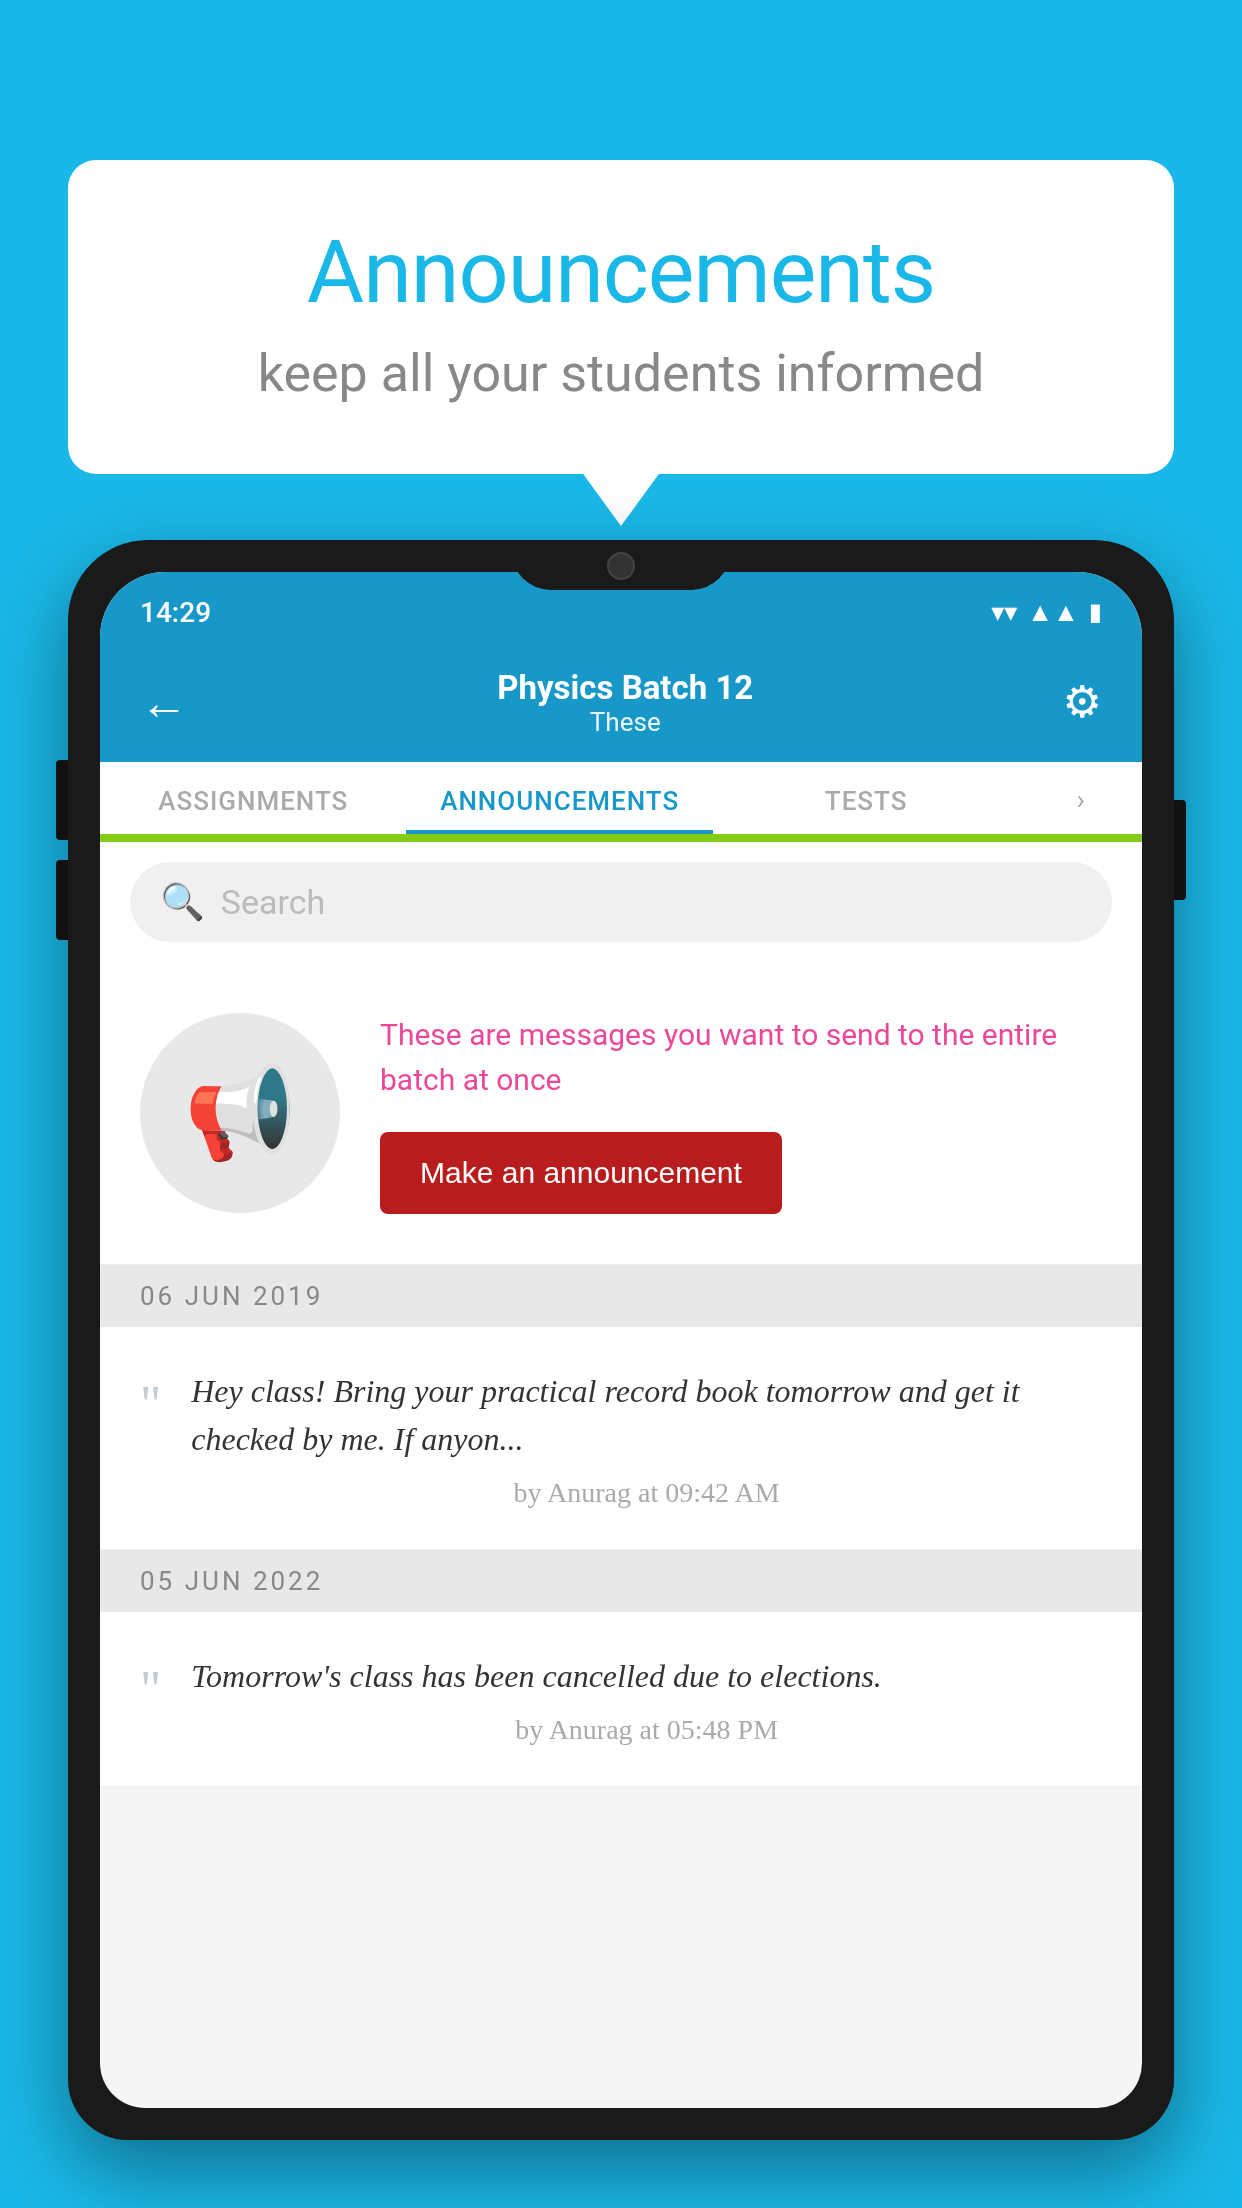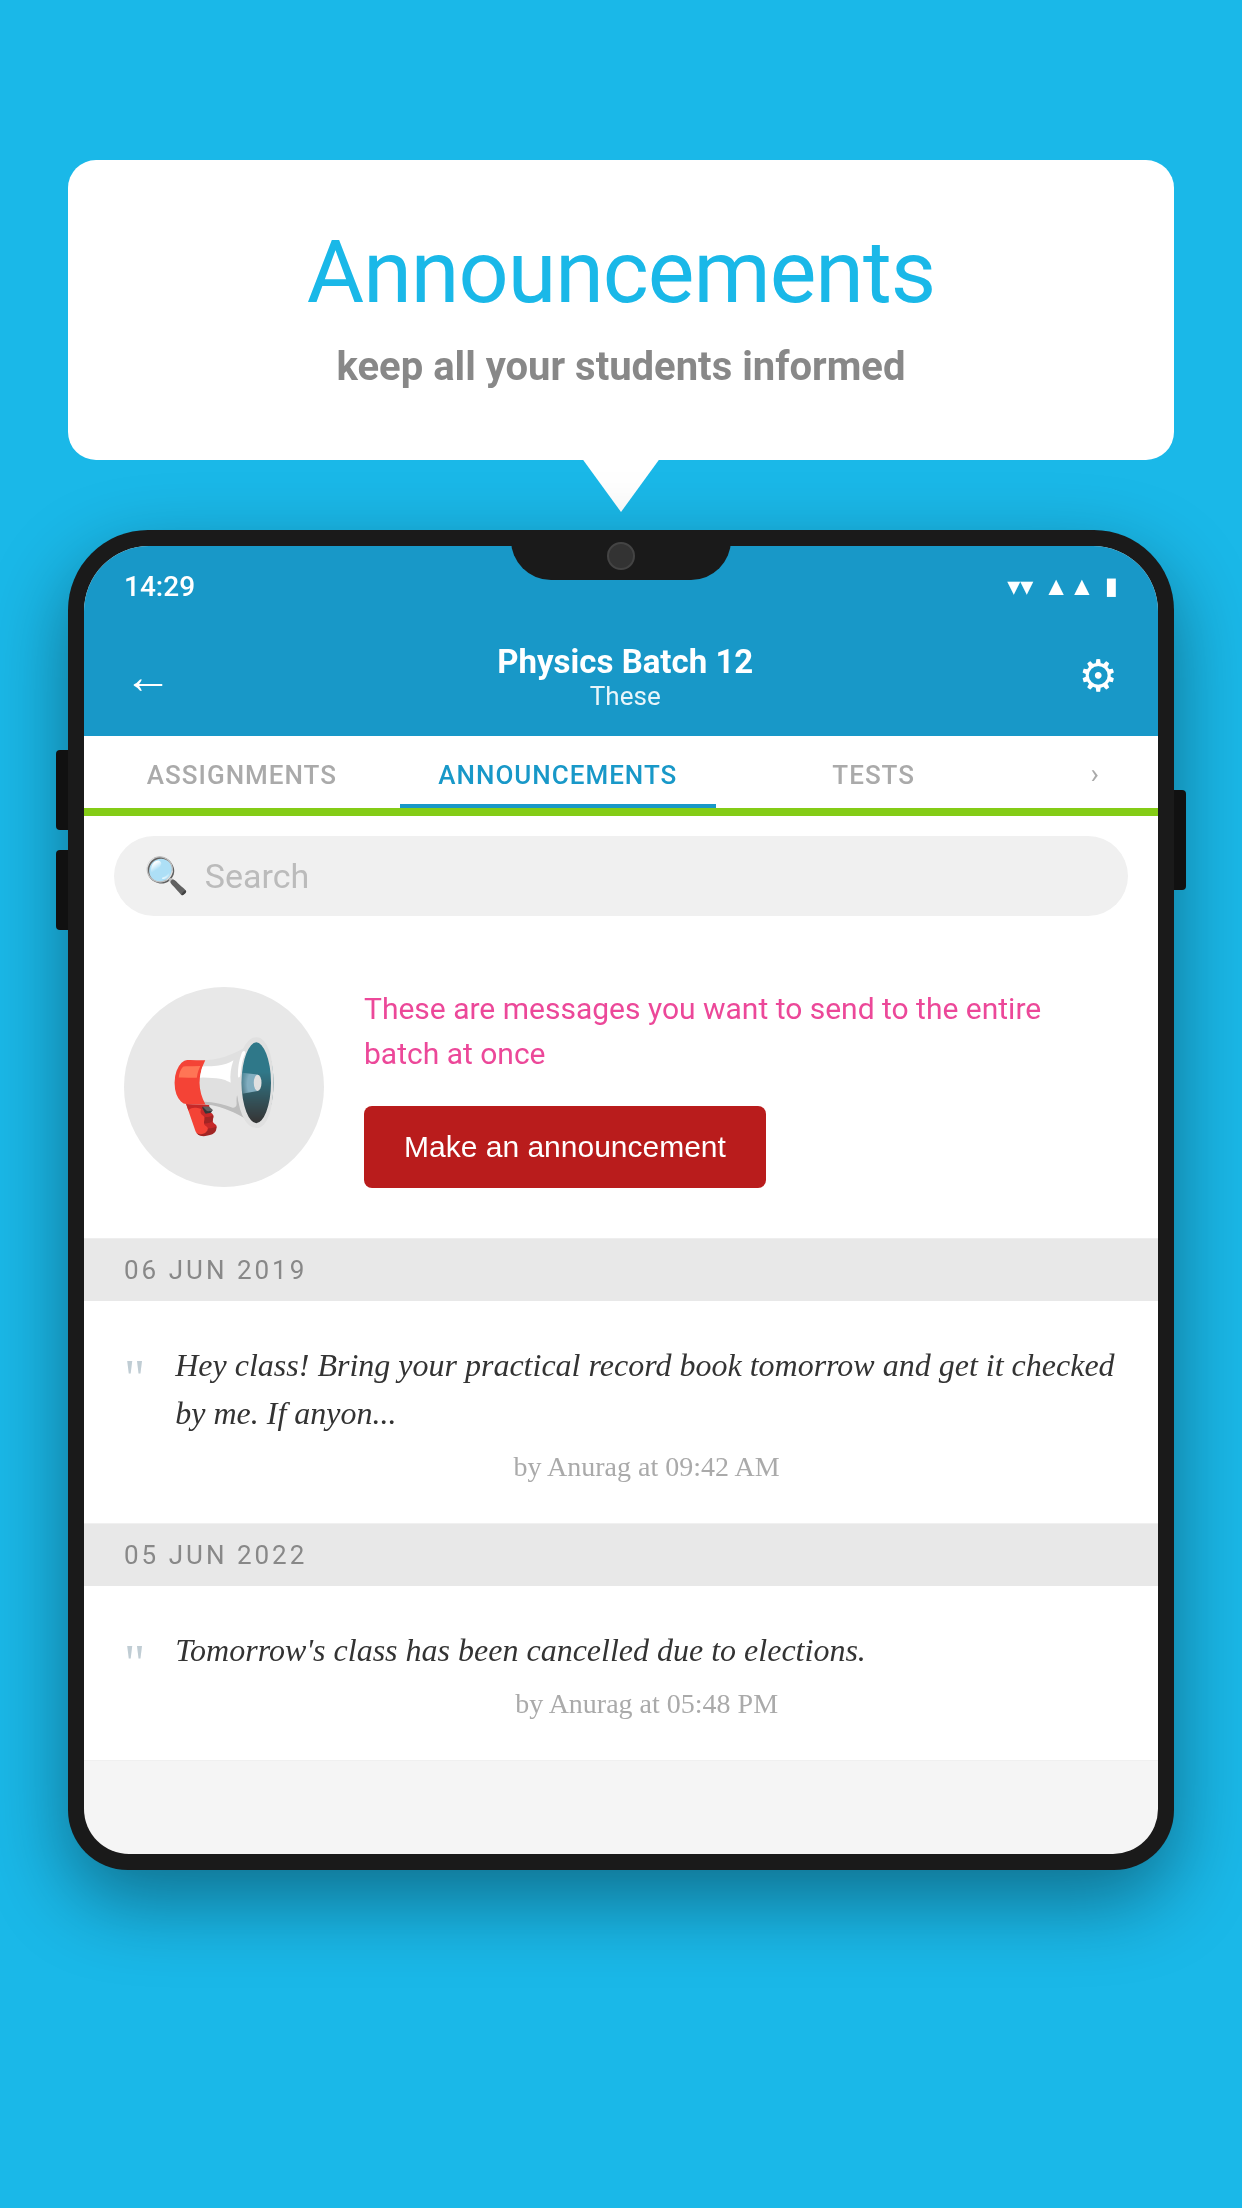--- a/index.html
+++ b/index.html
@@ -48,42 +48,43 @@
 
     .bubble-title {
       font-size: 88px;
       color: #1ab8e8;
       font-weight: 400;
       letter-spacing: -1px;
       margin-bottom: 20px;
     }
 
     .bubble-subtitle {
-      font-size: 40px;
+      font-size: 52px;
       color: #888;
-      font-weight: 700;
+      font-weight: 400;
     }
 
     
     .phone-container {
       position: absolute;
       top: 530px;
       left: 68px;
       right: 68px;
       bottom: 0;
     }
 
     .phone-outer {
       background: #1a1a1a;
       border-radius: 80px 80px 60px 60px;
-      padding: 16px;
+      padding: 32px;
       width: 100%;
-      height: 1340px;
+      height: 1600px;
       position: relative;
       box-shadow: 0 30px 80px rgba(0,0,0,0.4);
+      margin-top: 10px;
     }
 
     
     .phone-notch {
       position: absolute;
       top: 0;
       left: 50%;
       transform: translateX(-50%);
       width: 220px;
       height: 50px;

